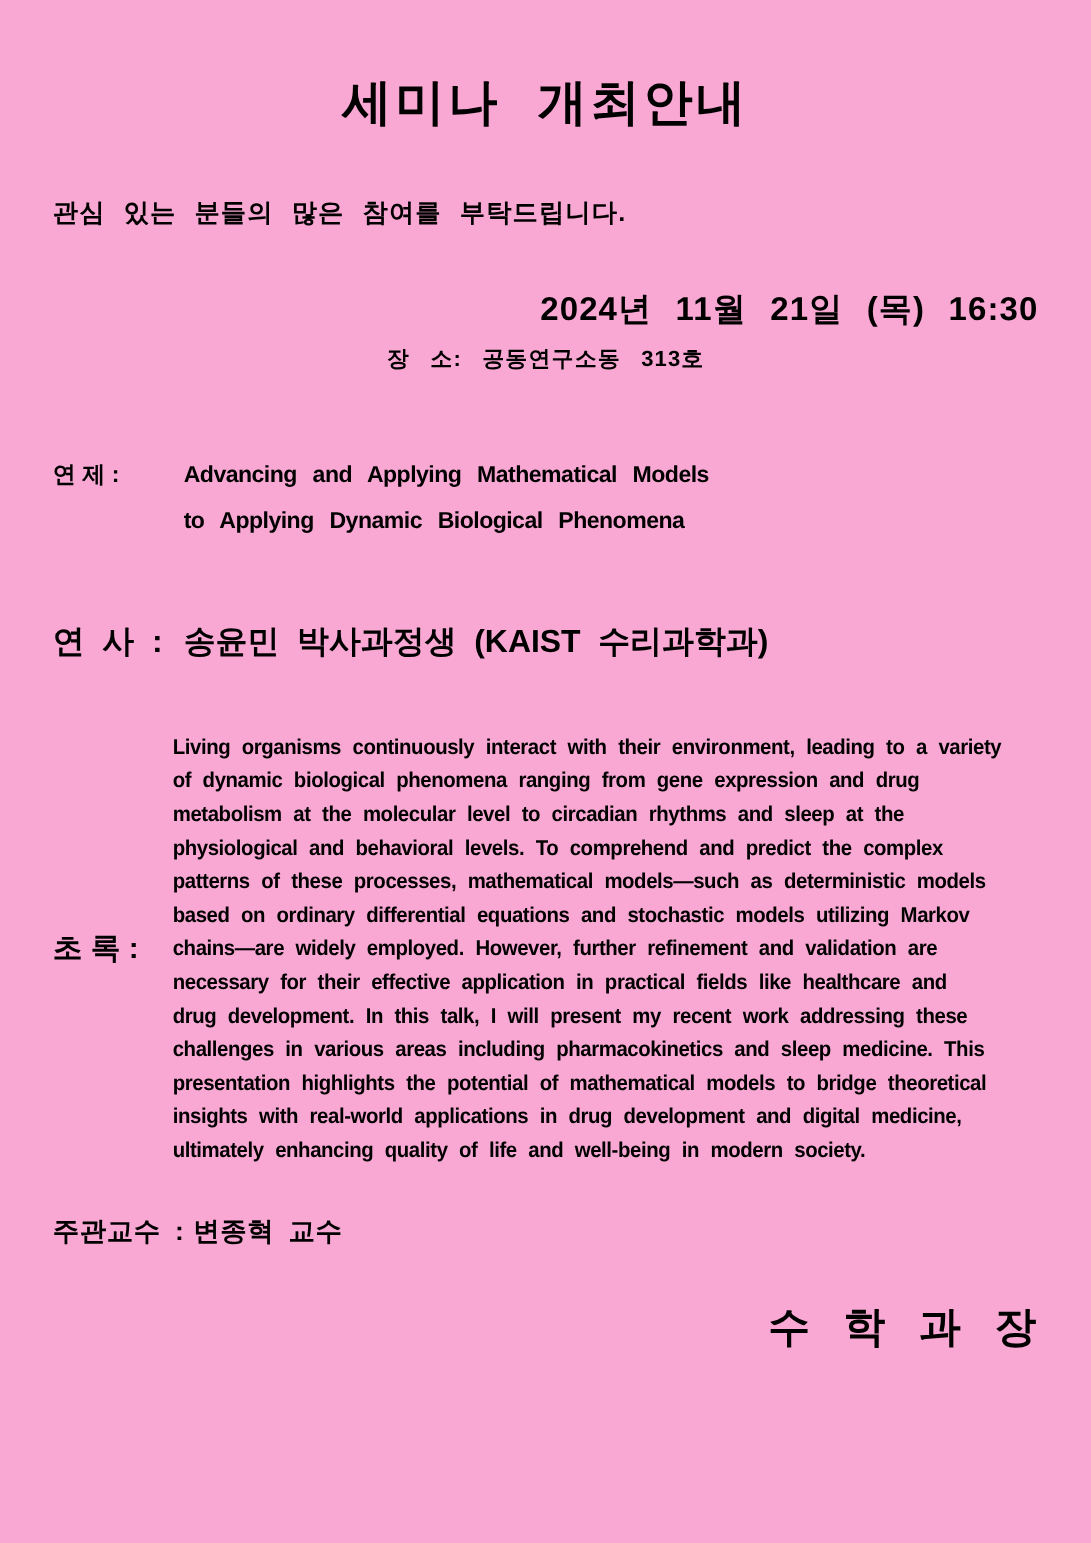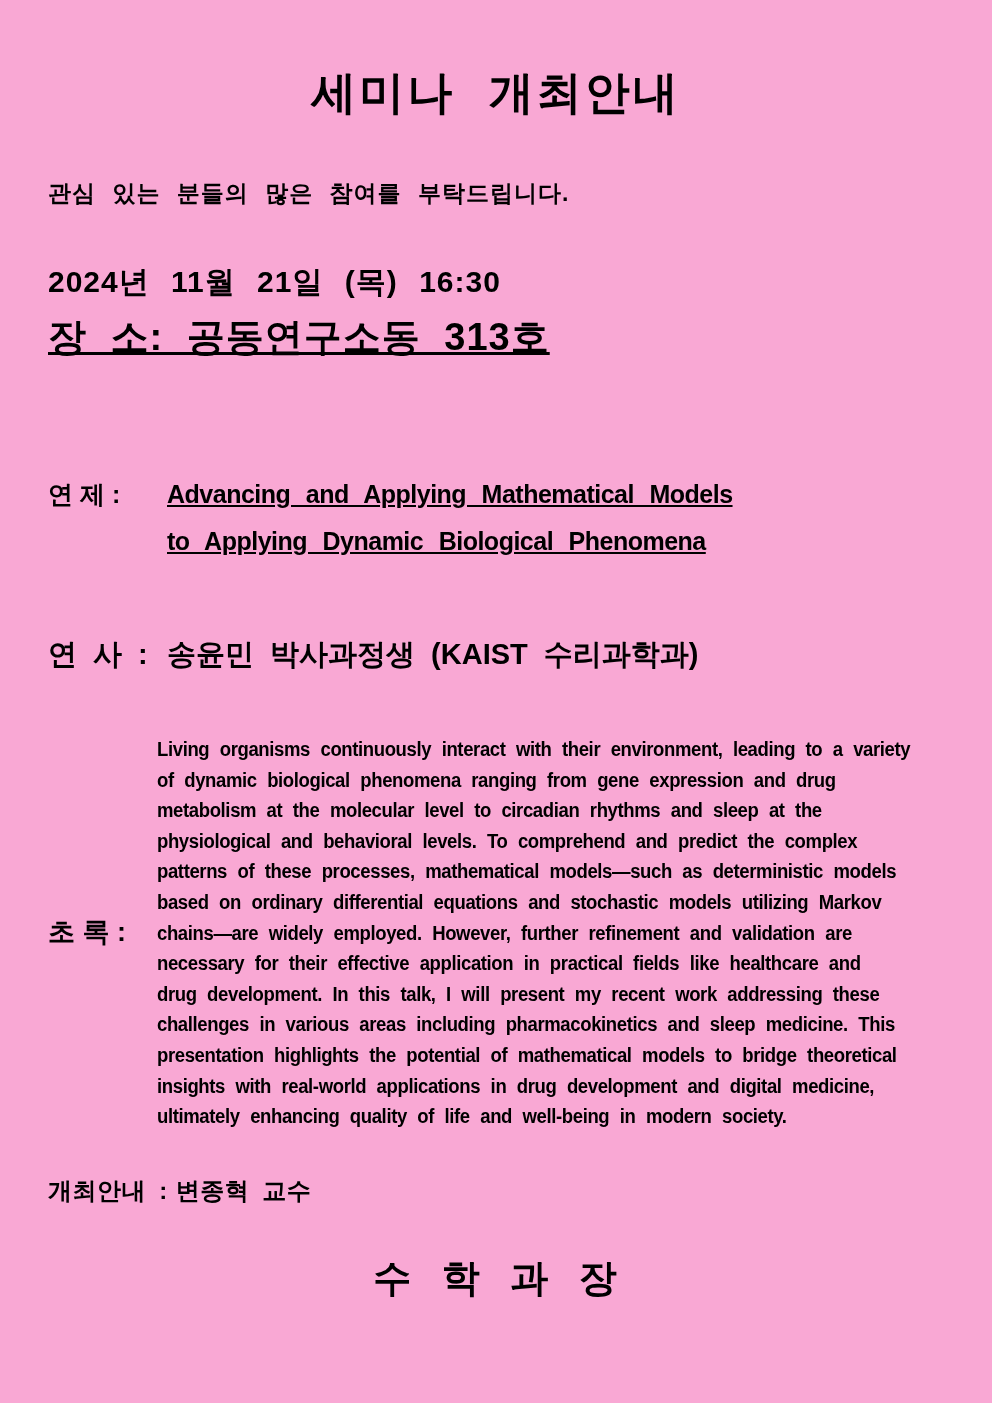--- a/index.html
+++ b/index.html
@@ -27,34 +27,33 @@
     font-size: 23px;
     line-height: 1.2;
     text-align: left;
     letter-spacing: 1px;
     word-spacing: 9px;
   }
   .datetime {
     margin-top: 56px;
     font-size: 30px;
     line-height: 1.2;
-    text-align: left;
+    text-align: right;
     letter-spacing: 1px;
     word-spacing: 12px;
   }
   .location {
     margin-top: 15px;
-    font-size: 38px;
+    font-size: 20px;
     line-height: 1.2;
-    text-align: left;
+    text-align: center;
     letter-spacing: 1px;
     word-spacing: 12px;
-    text-decoration: underline;
   }
-  .talk { margin-top: 119px; font-size: 25px; line-height: 1.2; text-decoration: underline; }
+  .talk { margin-top: 80px; font-size: 21px; line-height: 1.2; }
   .field-label { display: inline-block; min-width: 107px; margin-right: 12px; }
   .talk-text { letter-spacing: -0.5px; word-spacing: 9px; }
   .talk-line2 { margin-top: 17px; padding-left: 119px; }
   .speaker { margin-top: 81px; font-size: 29px; line-height: 1.2; word-spacing: 8px; }
   .abstract { margin-top: 62px; display: flex; align-items: center; }
   .abstract-label { flex: 0 0 109px; font-size: 27px; line-height: 31px; }
   .abstract-body {
     flex: 1;
     font-size: 19.5px;
     line-height: 30.6px;
@@ -64,21 +63,21 @@
     transform: scaleX(0.95);
     transform-origin: 0 0;
   }
   .abs-line { display: block; }
   .advisor { margin-top: 45px; font-size: 24px; line-height: 1.2; letter-spacing: 0.5px; word-spacing: 6px; }
   .advisor-label { margin-right: 8px; }
   .signature {
     margin-top: 50px;
     font-size: 38px;
     line-height: 1.2;
-    text-align: center;
+    text-align: right;
     letter-spacing: 2px;
     word-spacing: 16px;
   }
 </style>
 </head>
 <body>
 
 <div class="page">
 
   <div class="title">세미나 개최안내</div>
@@ -108,17 +107,17 @@
       <span class="abs-line">chains—are widely employed. However, further refinement and validation are</span>
       <span class="abs-line">necessary for their effective application in practical fields like healthcare and</span>
       <span class="abs-line">drug development. In this talk, I will present my recent work addressing these</span>
       <span class="abs-line">challenges in various areas including pharmacokinetics and sleep medicine. This</span>
       <span class="abs-line">presentation highlights the potential of mathematical models to bridge theoretical</span>
       <span class="abs-line">insights with real-world applications in drug development and digital medicine,</span>
       <span class="abs-line">ultimately enhancing quality of life and well-being in modern society.</span>
     </div>
   </div>
 
-  <div class="advisor"><span class="advisor-label">개최안내 :</span><span>변종혁 교수</span></div>
+  <div class="advisor"><span class="advisor-label">주관교수 :</span><span>변종혁 교수</span></div>
 
   <div class="signature">수 학 과 장</div>
 
 </div>
 
 </body></html>

